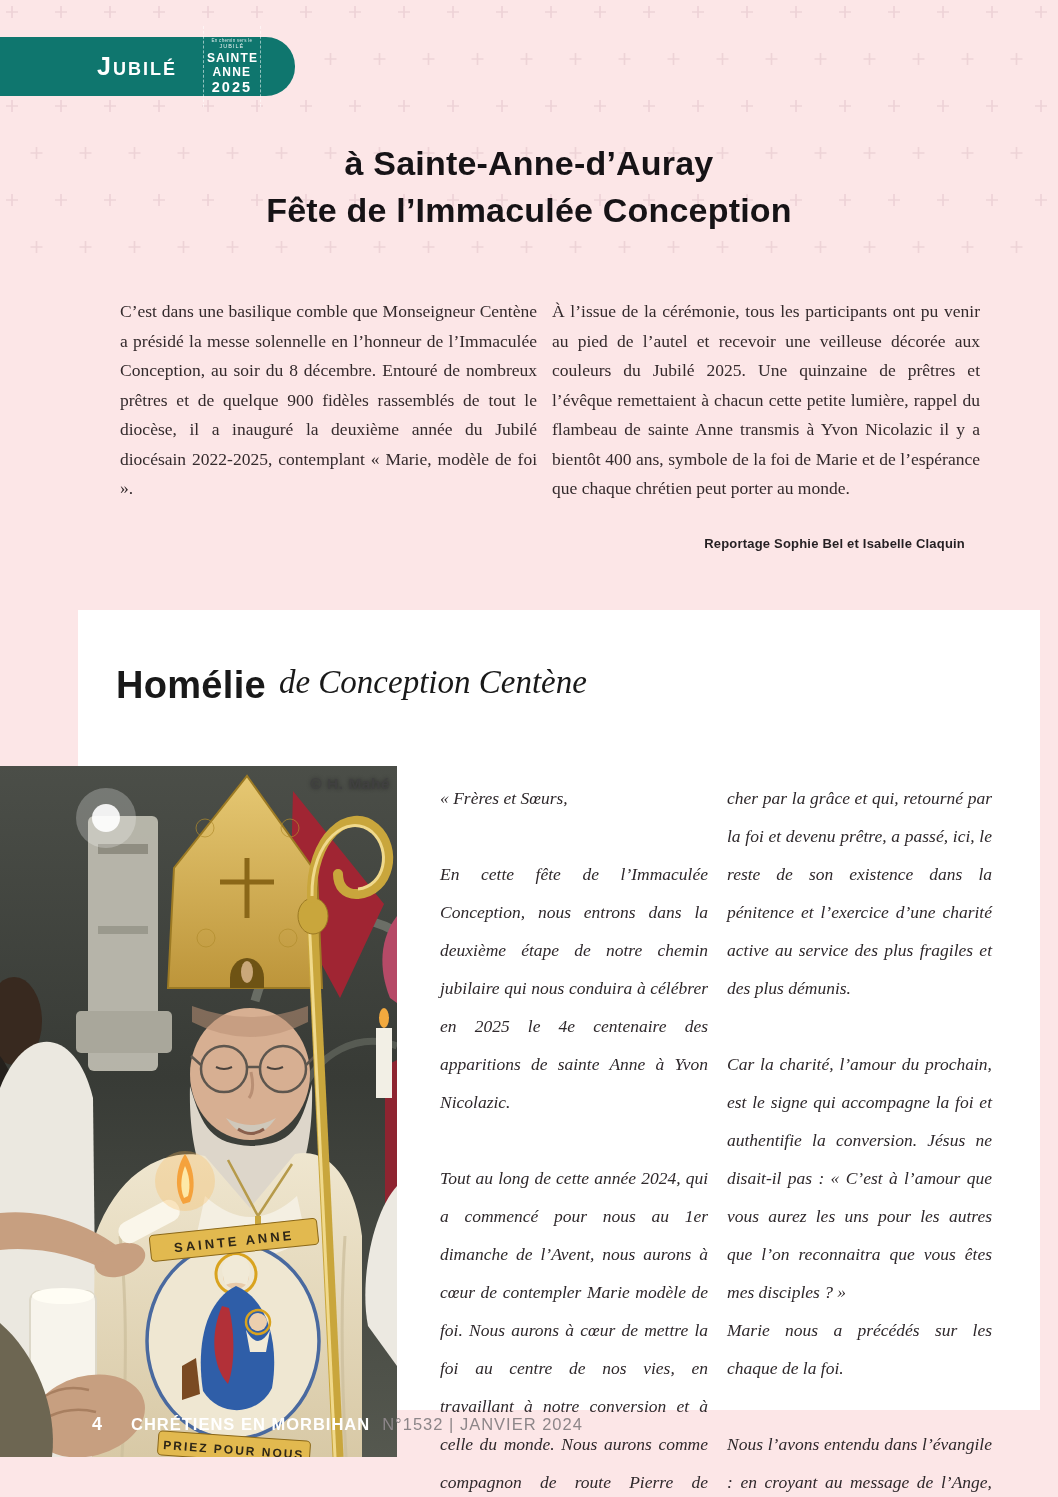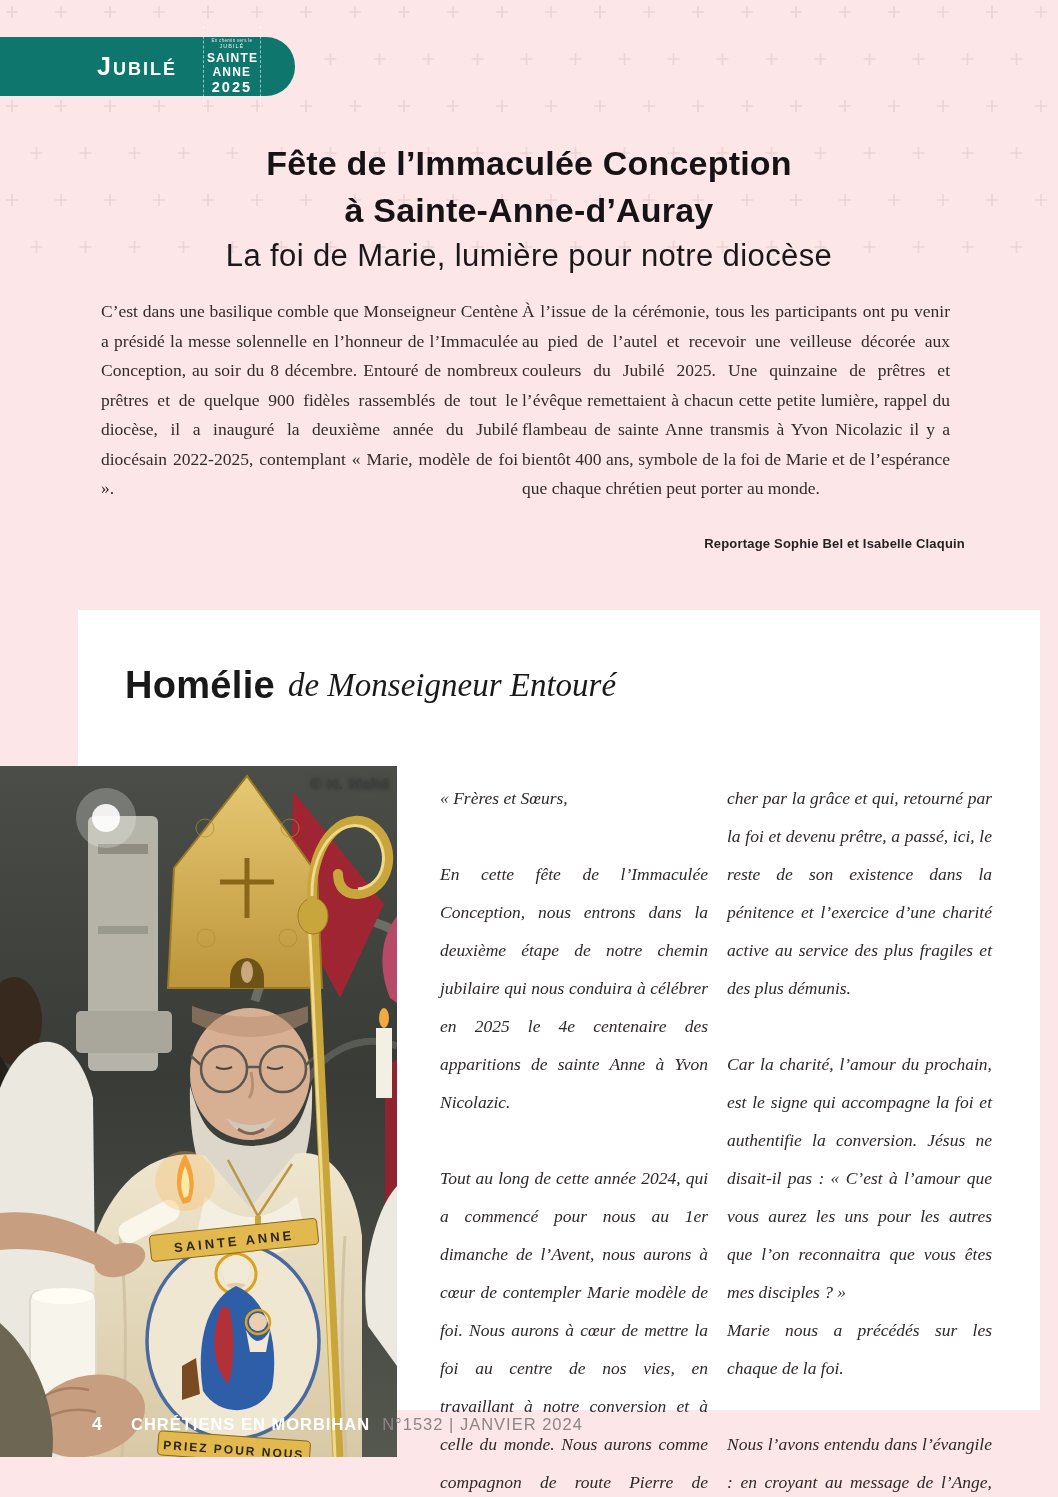--- a/index.html
+++ b/index.html
@@ -21,32 +21,32 @@
   .logo-tag2{font-size:5.5px;letter-spacing:1px;opacity:.9;margin-top:1px;}
   .logo-big{font-size:12px;font-weight:700;letter-spacing:1.2px;margin-top:2px;}
   .logo-year{font-size:14.5px;font-weight:700;letter-spacing:2px;margin-top:2px;}
 
   
   .title-wrap{position:absolute;top:140px;left:60px;width:938px;text-align:center;z-index:2;color:#161316;}
   .title-line{font-size:34px;font-weight:700;line-height:47px;letter-spacing:.2px;}
   .subtitle{font-size:31px;font-weight:400;line-height:44px;letter-spacing:.4px;color:#1b181b;}
 
   
-  .intro{position:absolute;top:297px;left:101px;width:860px;display:flex;gap:4px;z-index:2;}
+  .intro{position:absolute;top:297px;left:120px;width:860px;display:flex;gap:15px;z-index:2;}
   .intro .col{font-family:"Liberation Serif",serif;font-size:17.5px;line-height:29.5px;
     text-align:justify;color:#332a2c;}
   .intro .col.left{width:417px;}
   .intro .col.right{width:428px;}
   .byline{position:absolute;top:536px;left:105px;width:860px;text-align:right;
     font-size:13px;font-weight:700;color:#241f22;letter-spacing:.2px;z-index:2;}
 
   
   .panel{position:absolute;top:610px;left:78px;width:962px;height:800px;background:#ffffff;z-index:1;}
 
-  .homily-heading{position:absolute;top:664px;left:125px;display:flex;align-items:center;z-index:3;}
+  .homily-heading{position:absolute;top:664px;left:116px;display:flex;align-items:flex-start;z-index:3;}
   .homily-heading .bold{font-size:38px;font-weight:700;color:#191919;letter-spacing:.3px;}
   .homily-heading .italic{font-family:"Liberation Serif",serif;font-style:italic;
     font-size:33px;color:#191919;margin-left:13px;}
 
   
   .photo{position:absolute;top:766px;left:0;width:397px;height:691px;z-index:2;overflow:hidden;}
   .photo svg{display:block;}
   .credit{position:absolute;top:9px;right:7px;color:#404040;font-size:15.5px;font-weight:600;
     letter-spacing:.5px;text-shadow:0 0 4px rgba(0,0,0,.4);}
 
@@ -87,36 +87,35 @@
     <div class="jubile-logo">
       <div class="logo-tag1">En chemin vers le</div>
       <div class="logo-tag2">JUBILÉ</div>
       <div class="logo-big">SAINTE</div>
       <div class="logo-big">ANNE</div>
       <div class="logo-year">2025</div>
     </div>
   </div>
 
   <div class="title-wrap">
+    <div class="title-line">à Sainte-Anne-d’Auray</div>
     <div class="title-line">Fête de l’Immaculée Conception</div>
-    <div class="title-line">à Sainte-Anne-d’Auray</div>
-    <div class="subtitle">La foi de Marie, lumière pour notre diocèse</div>
   </div>
 
   <div class="intro">
     <div class="col left">C’est dans une basilique comble que Monseigneur Centène a présidé la messe solennelle en l’honneur de l’Immaculée Conception, au soir du 8 décembre. Entouré de nombreux prêtres et de quelque 900 fidèles rassemblés de tout le diocèse, il a inauguré la deuxième année du Jubilé diocésain 2022-2025, contemplant « Marie, modèle de foi ».</div>
     <div class="col right">À l’issue de la cérémonie, tous les participants ont pu venir au pied de l’autel et recevoir une veilleuse décorée aux couleurs du Jubilé 2025. Une quinzaine de prêtres et l’évêque remettaient à chacun cette petite lumière, rappel du flambeau de sainte Anne transmis à Yvon Nicolazic il y a bientôt 400 ans, symbole de la foi de Marie et de l’espérance que chaque chrétien peut porter au monde.</div>
   </div>
   <div class="byline">Reportage Sophie Bel et Isabelle Claquin</div>
 
   <div class="panel"></div>
 
   <div class="homily-heading">
     <span class="bold">Homélie</span>
-    <span class="italic">de Monseigneur Entouré</span>
+    <span class="italic">de Conception Centène</span>
   </div>
 
   <div class="photo">
     <svg viewBox="0 0 397 691" width="397" height="691">
       <defs>
         <linearGradient id="stone" x1="0" y1="0" x2="0" y2="1">
           <stop offset="0" stop-color="#4b4e48"></stop>
             <stop offset=".45" stop-color="#383b36"></stop>
             <stop offset="1" stop-color="#55584f"></stop>
         </linearGradient>

